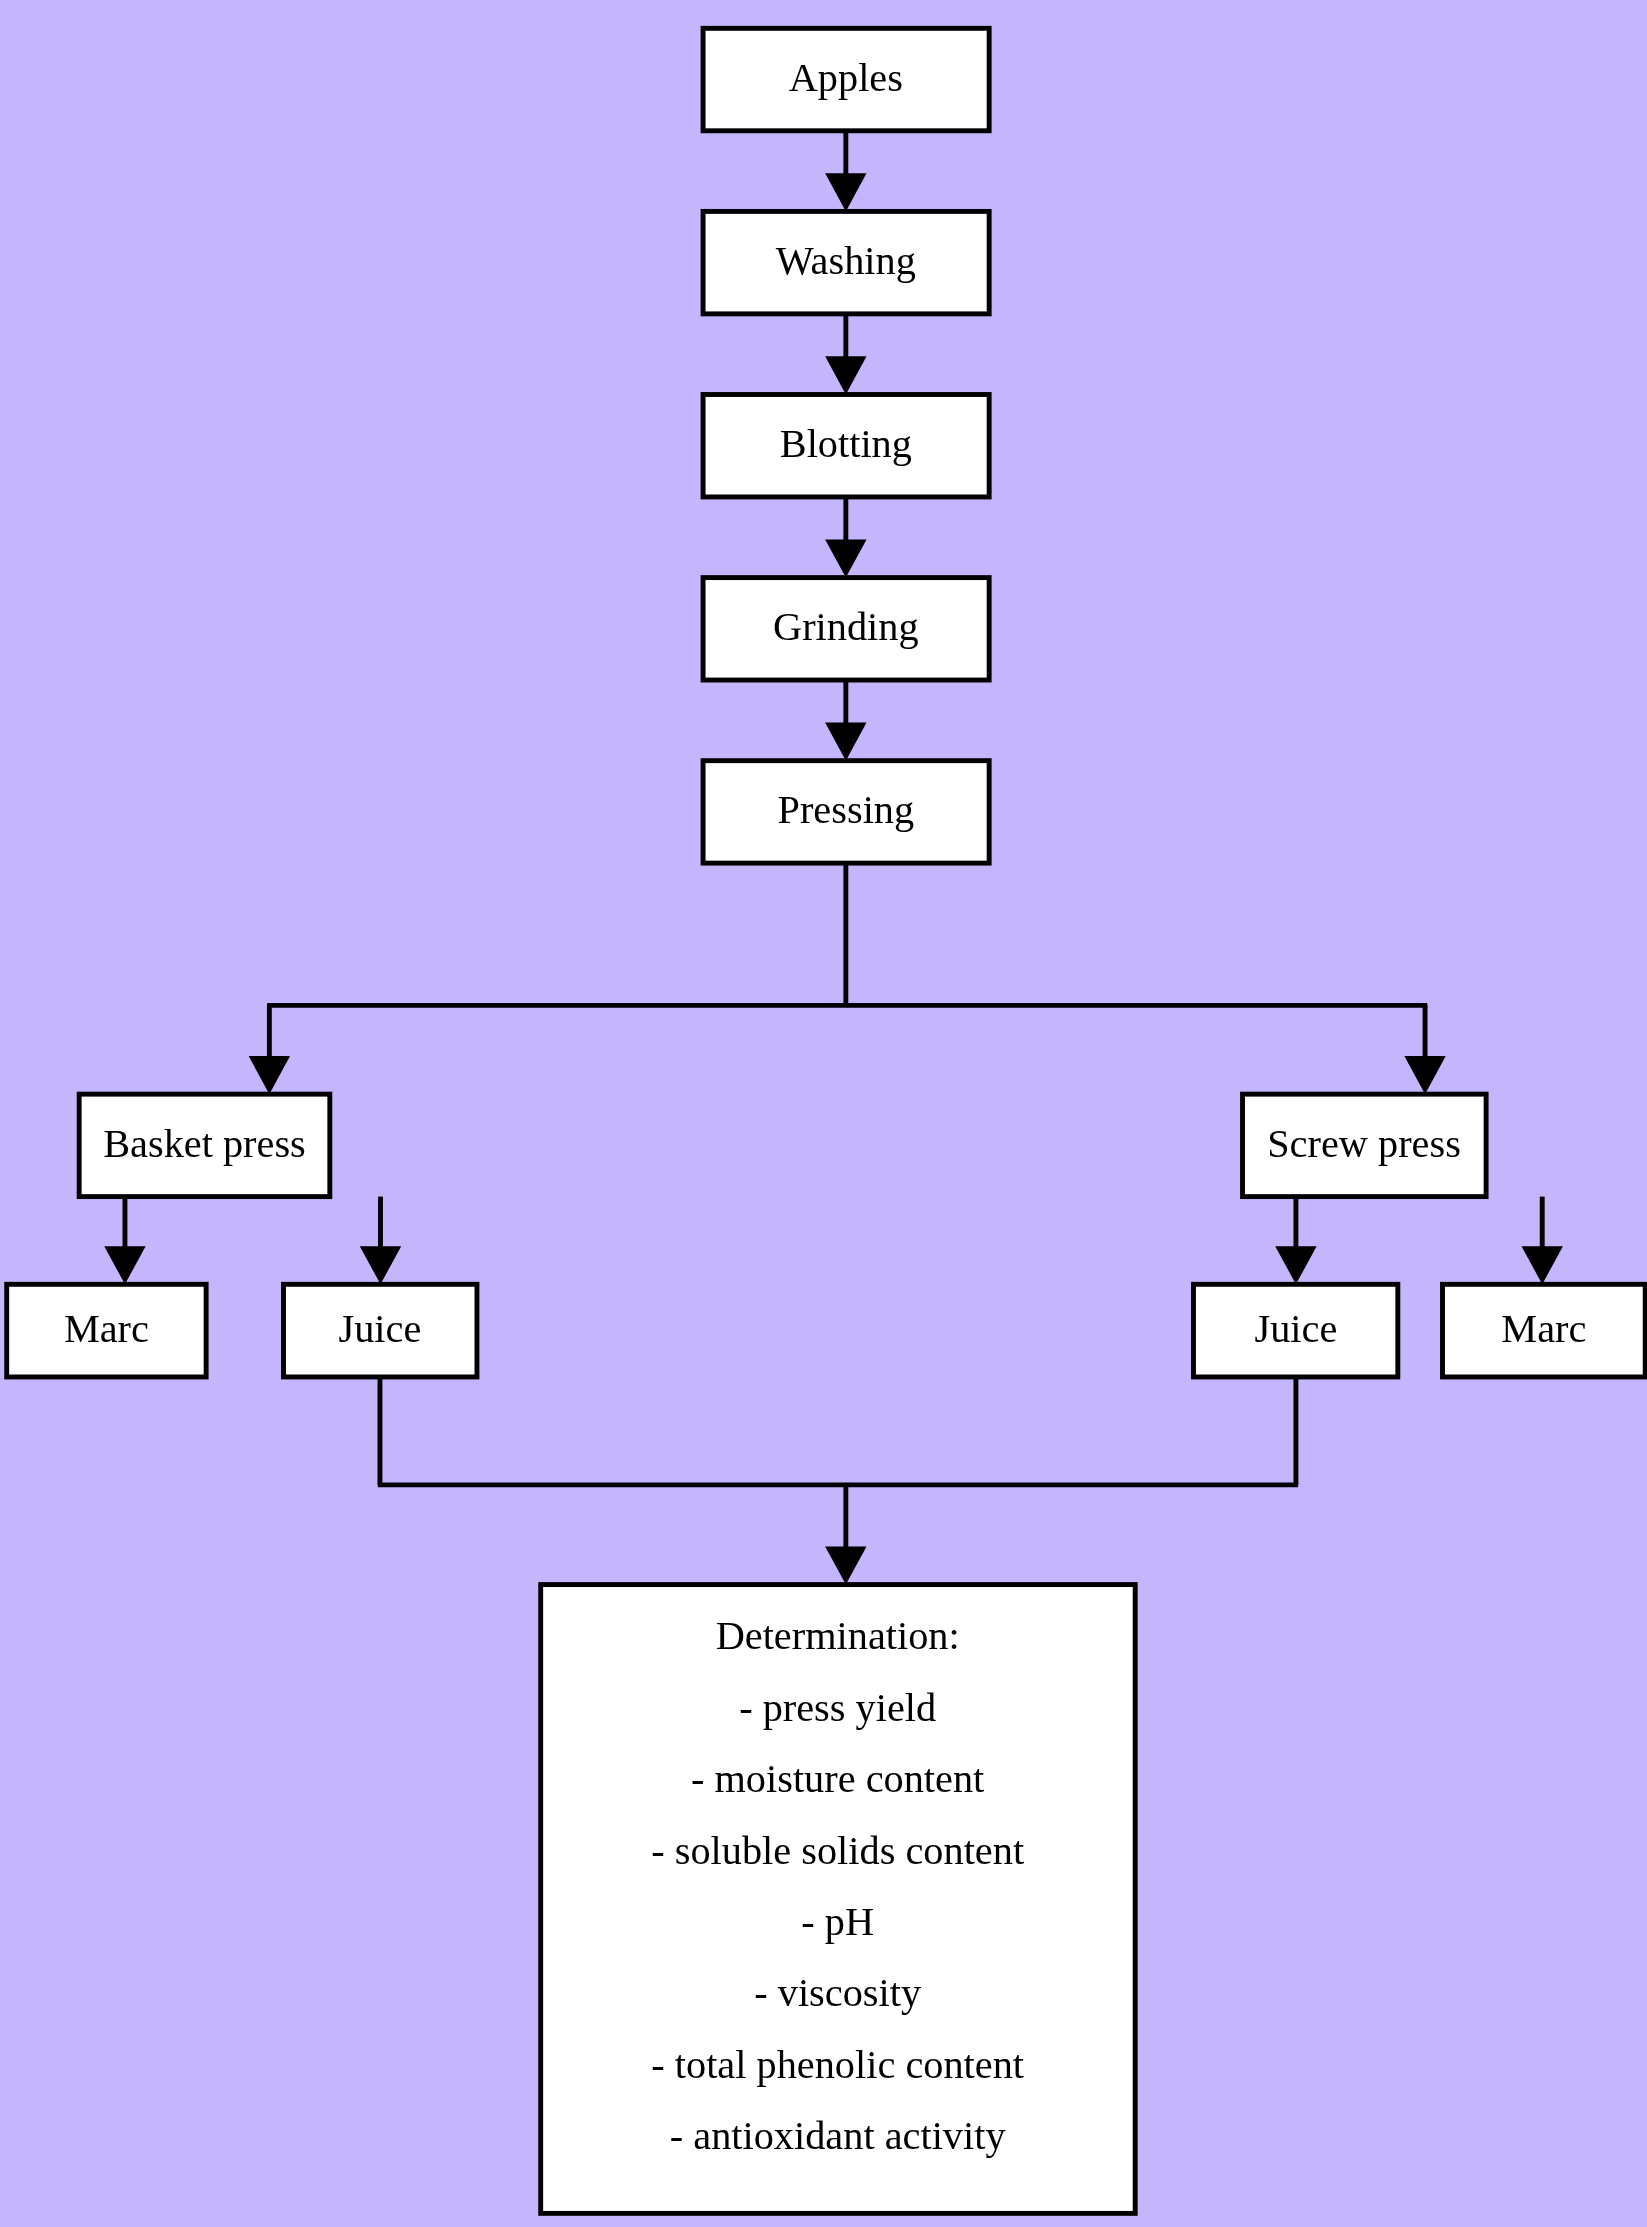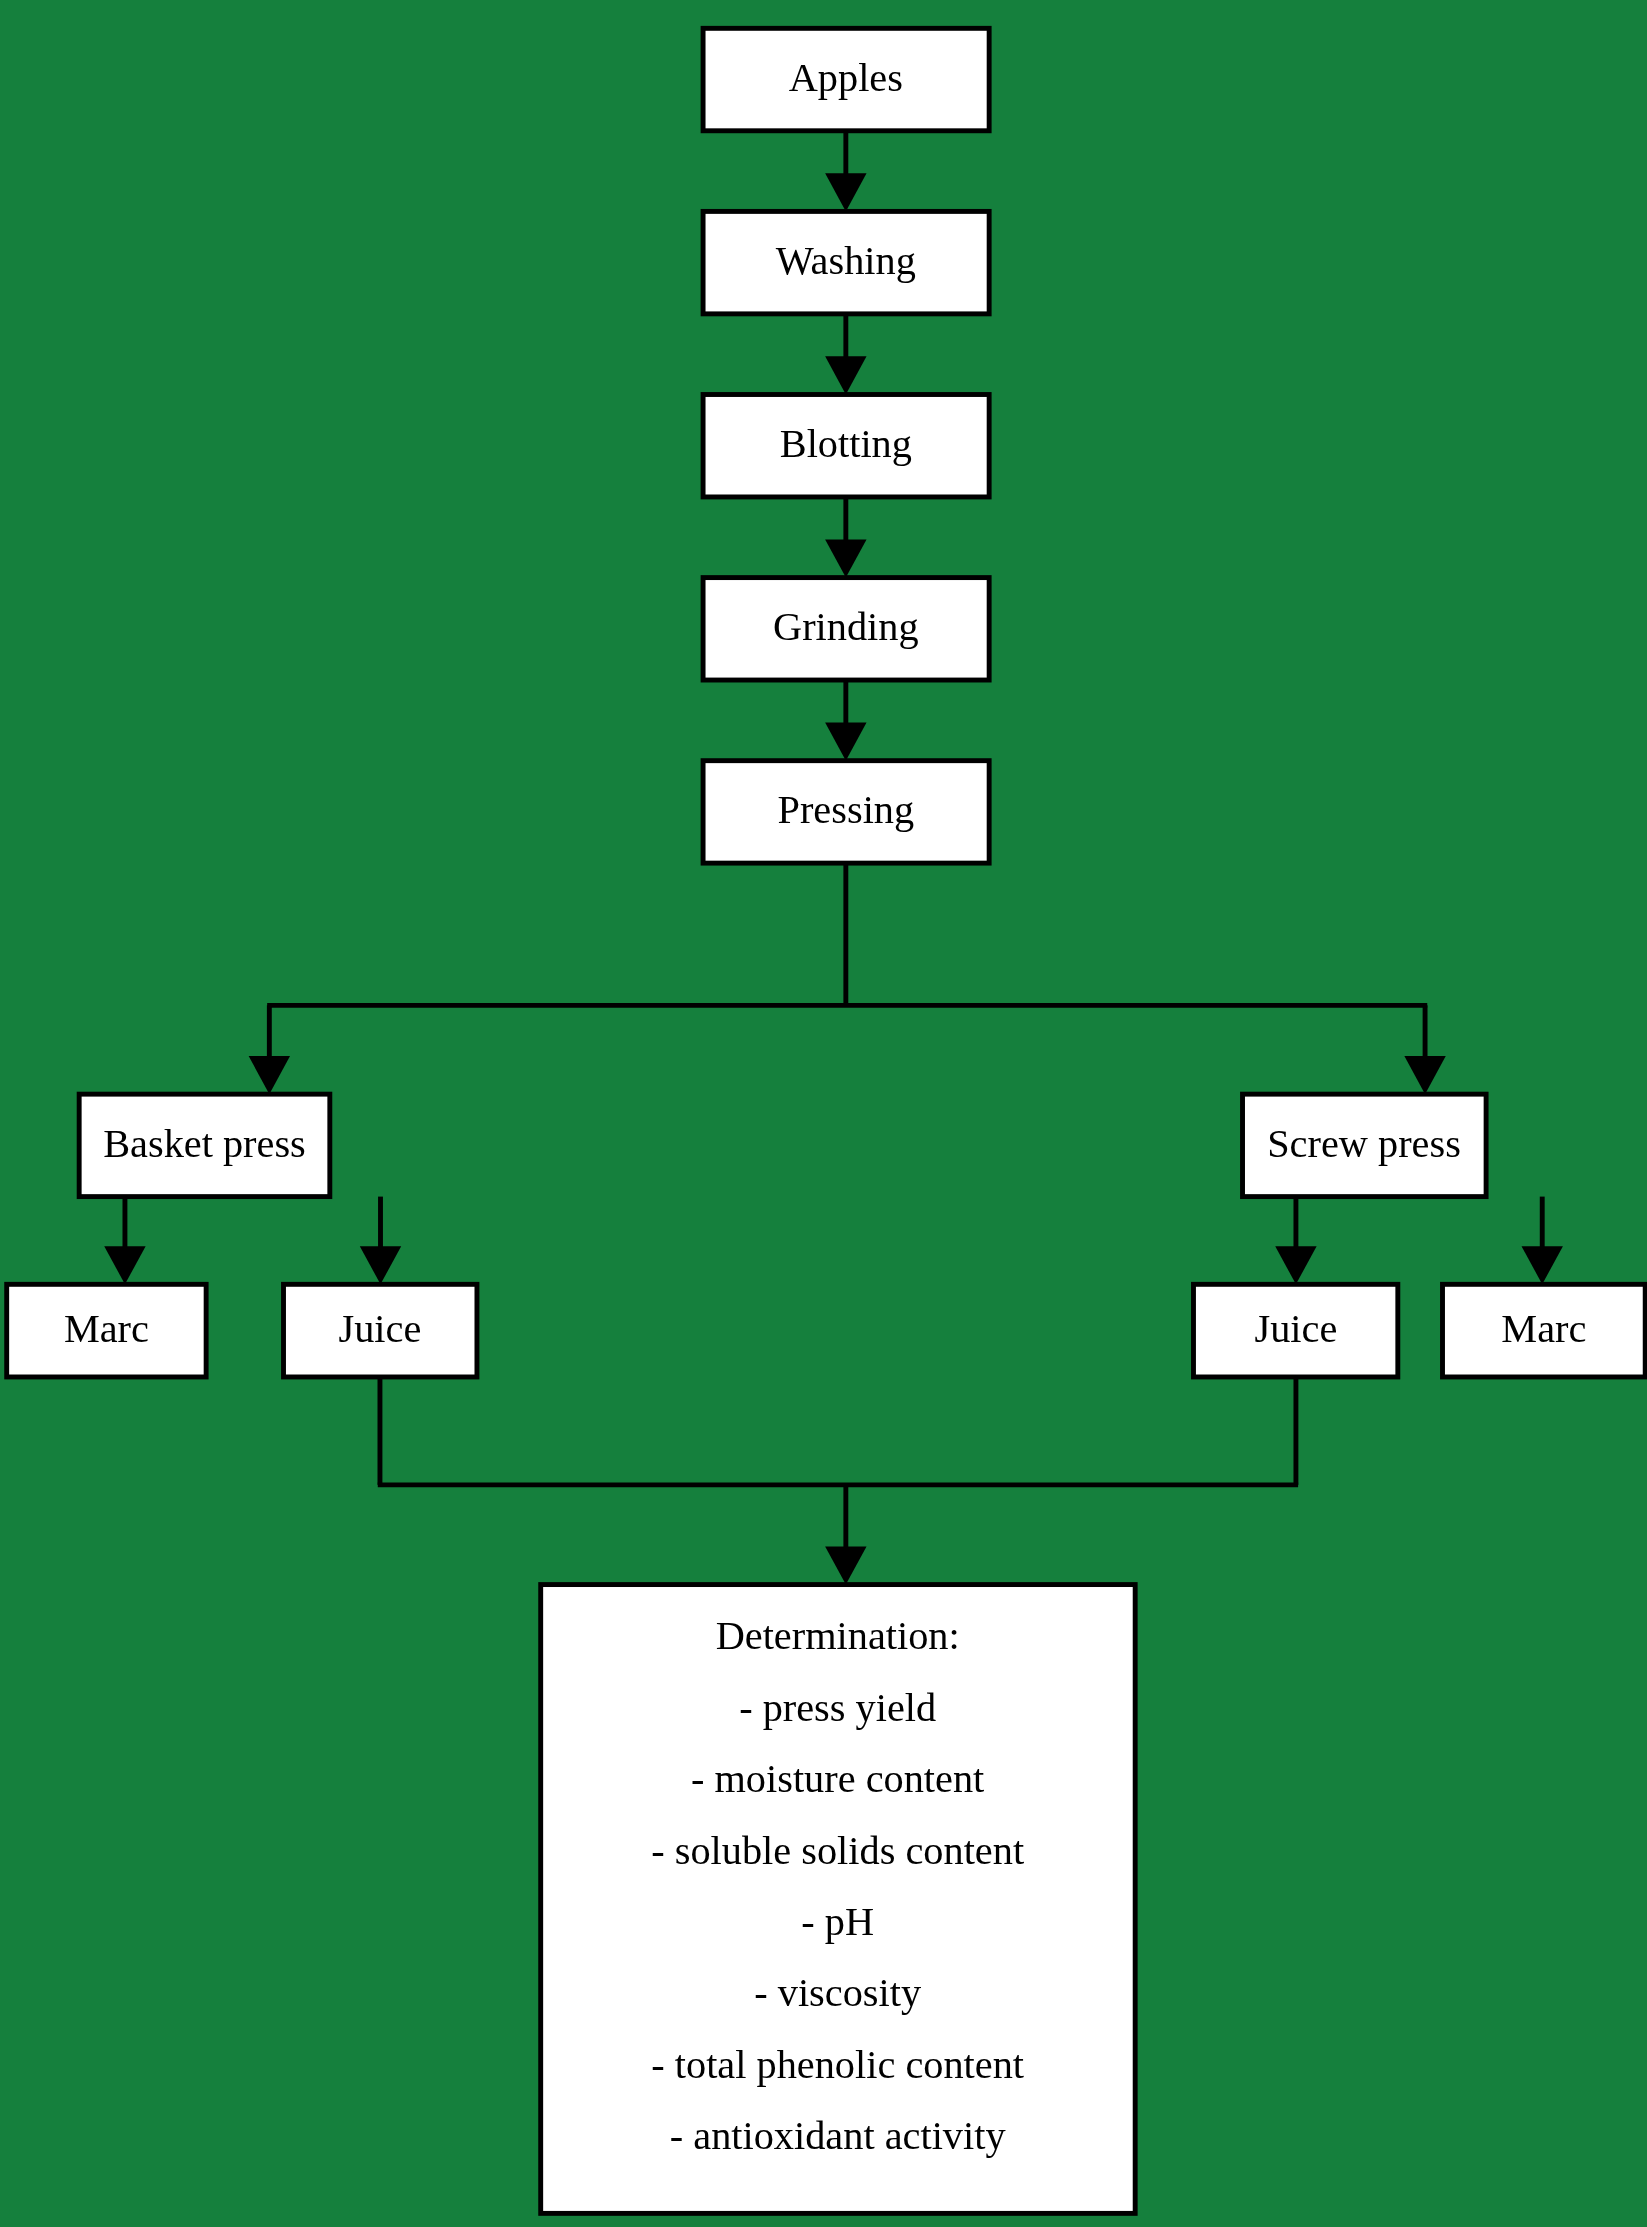--- a/index.html
+++ b/index.html
@@ -7,21 +7,21 @@
     padding: 0;
     background: #ffffff;
   }
   body {
     font-family: "Liberation Serif", "DejaVu Serif", serif;
   }
   #flowchart-root {
     position: relative;
     width: 1647px;
     height: 2227px;
-    background: #15803d;
+    background: #c4b5fd;
     overflow: hidden;
   }
   svg#flow-svg {
     position: absolute;
     top: 0;
     left: 0;
     width: 1647px;
     height: 2227px;
     display: block;
   }

